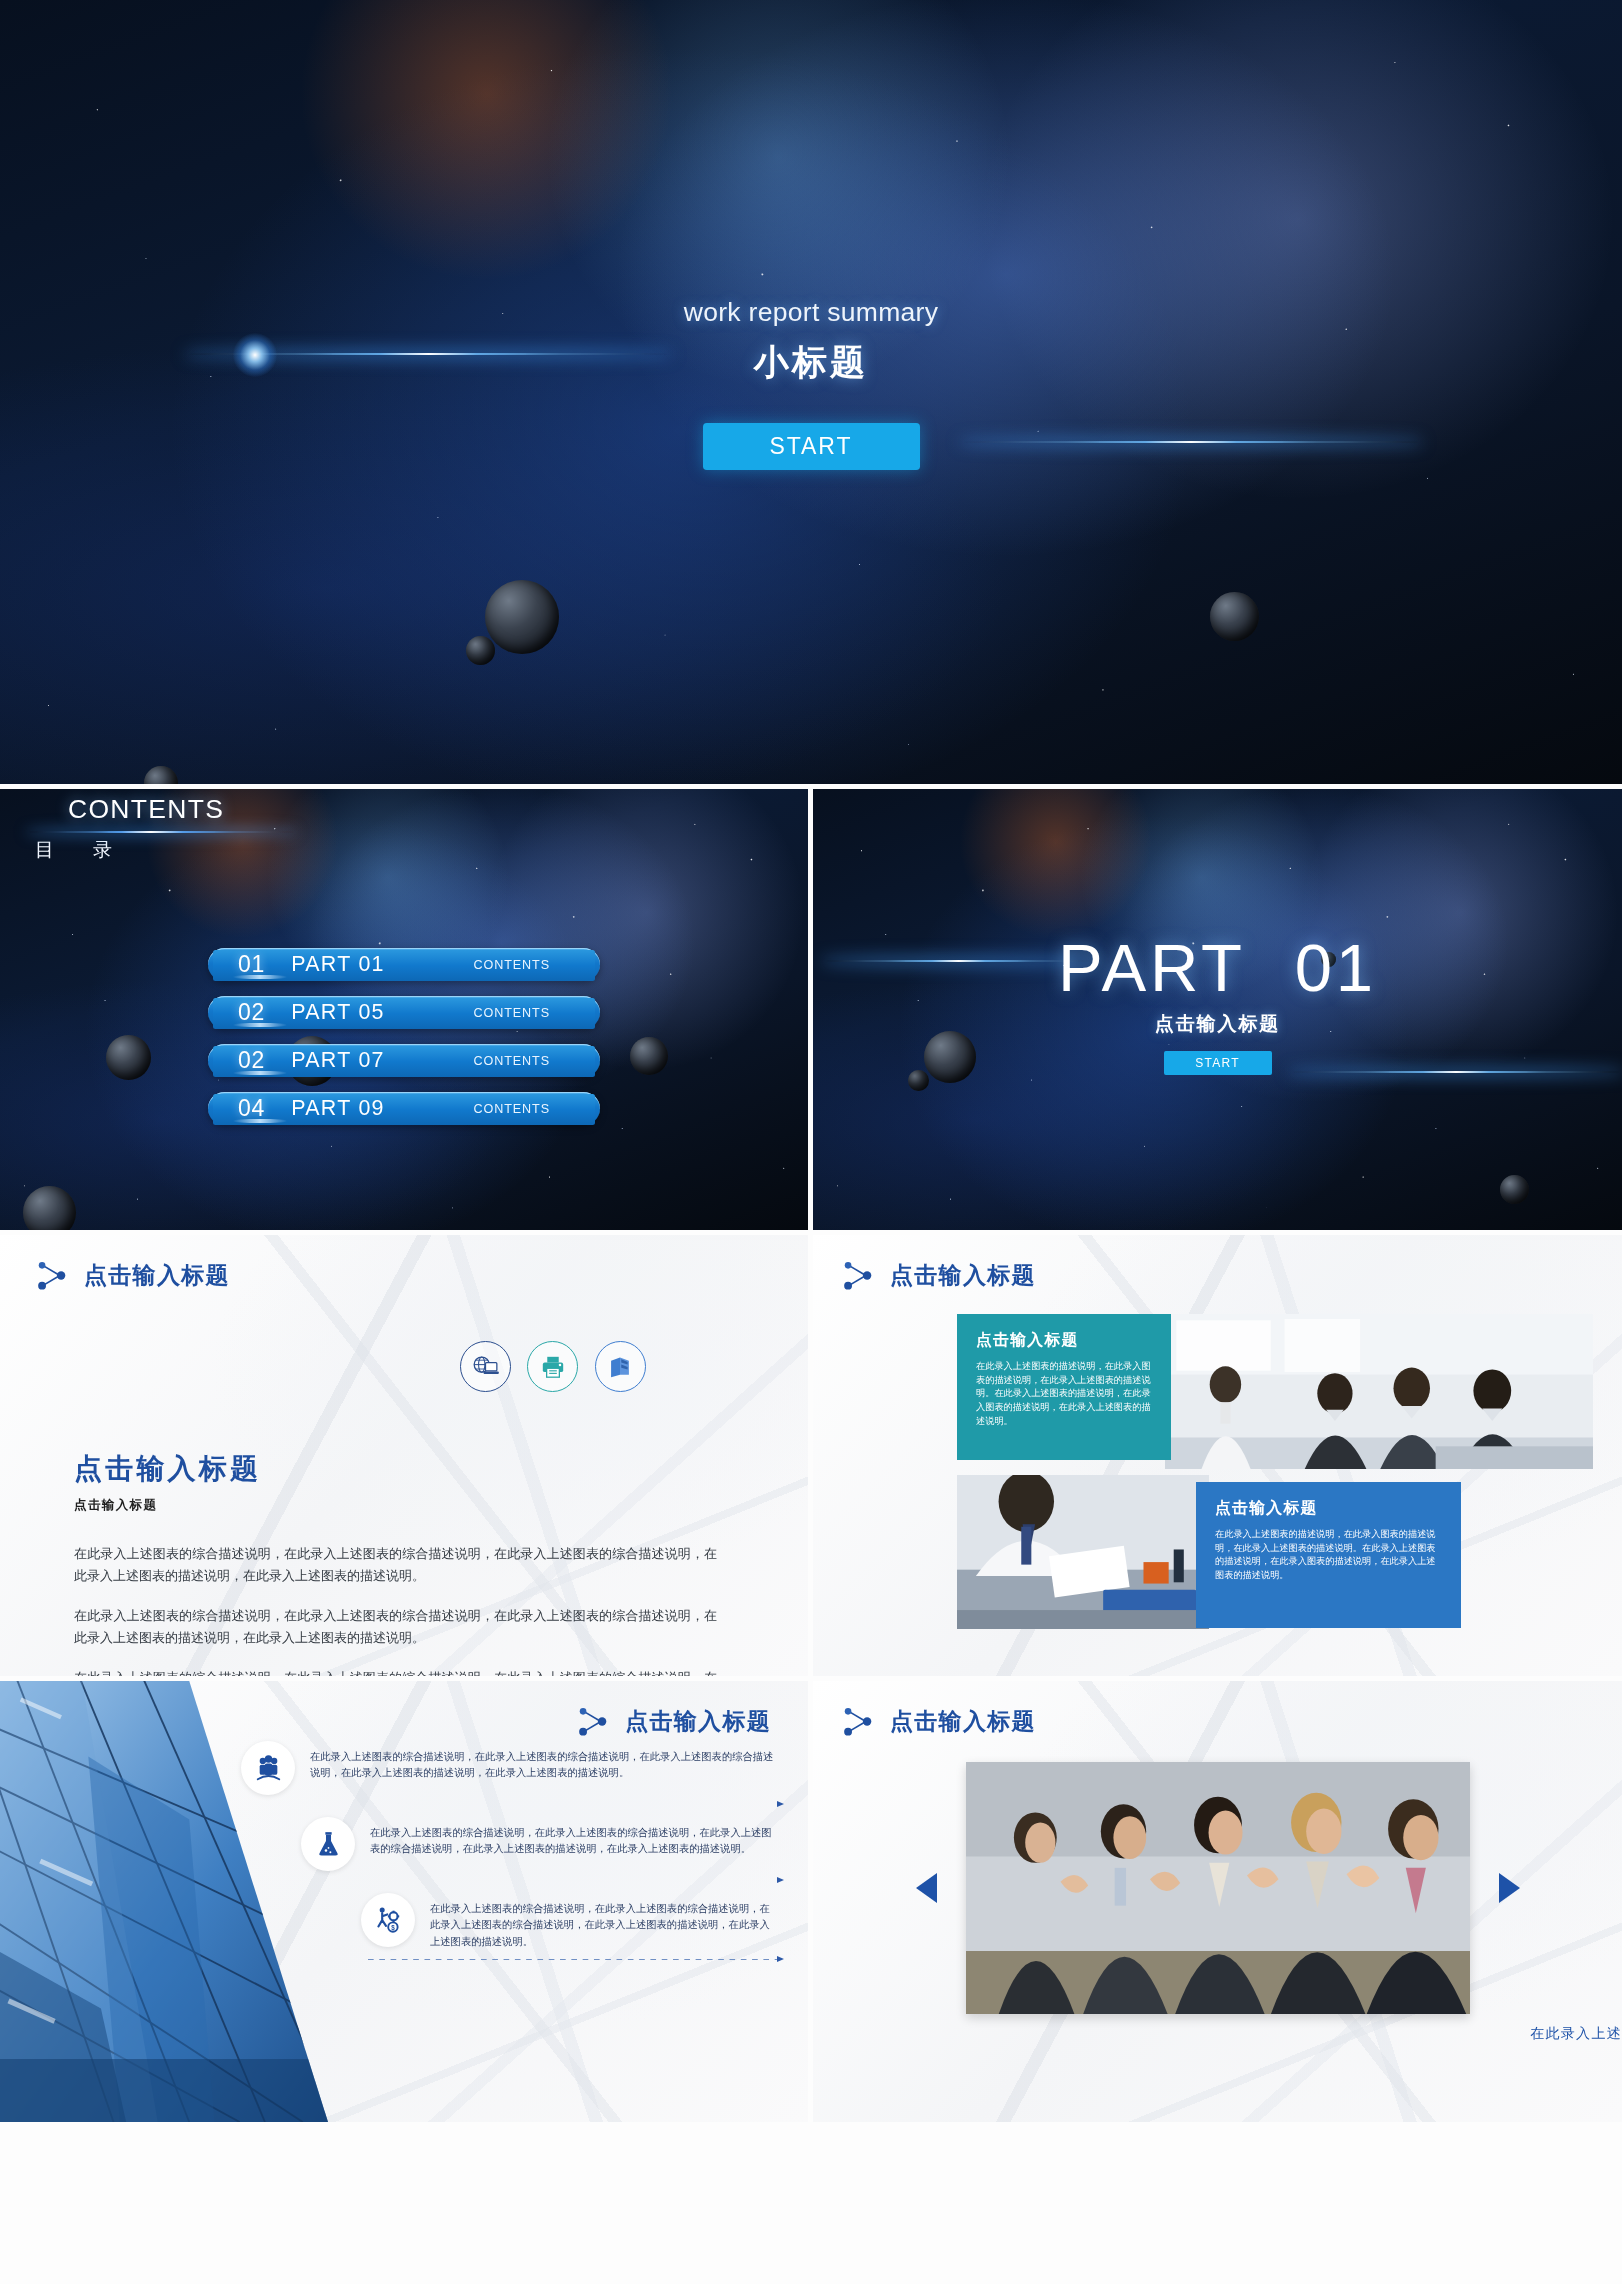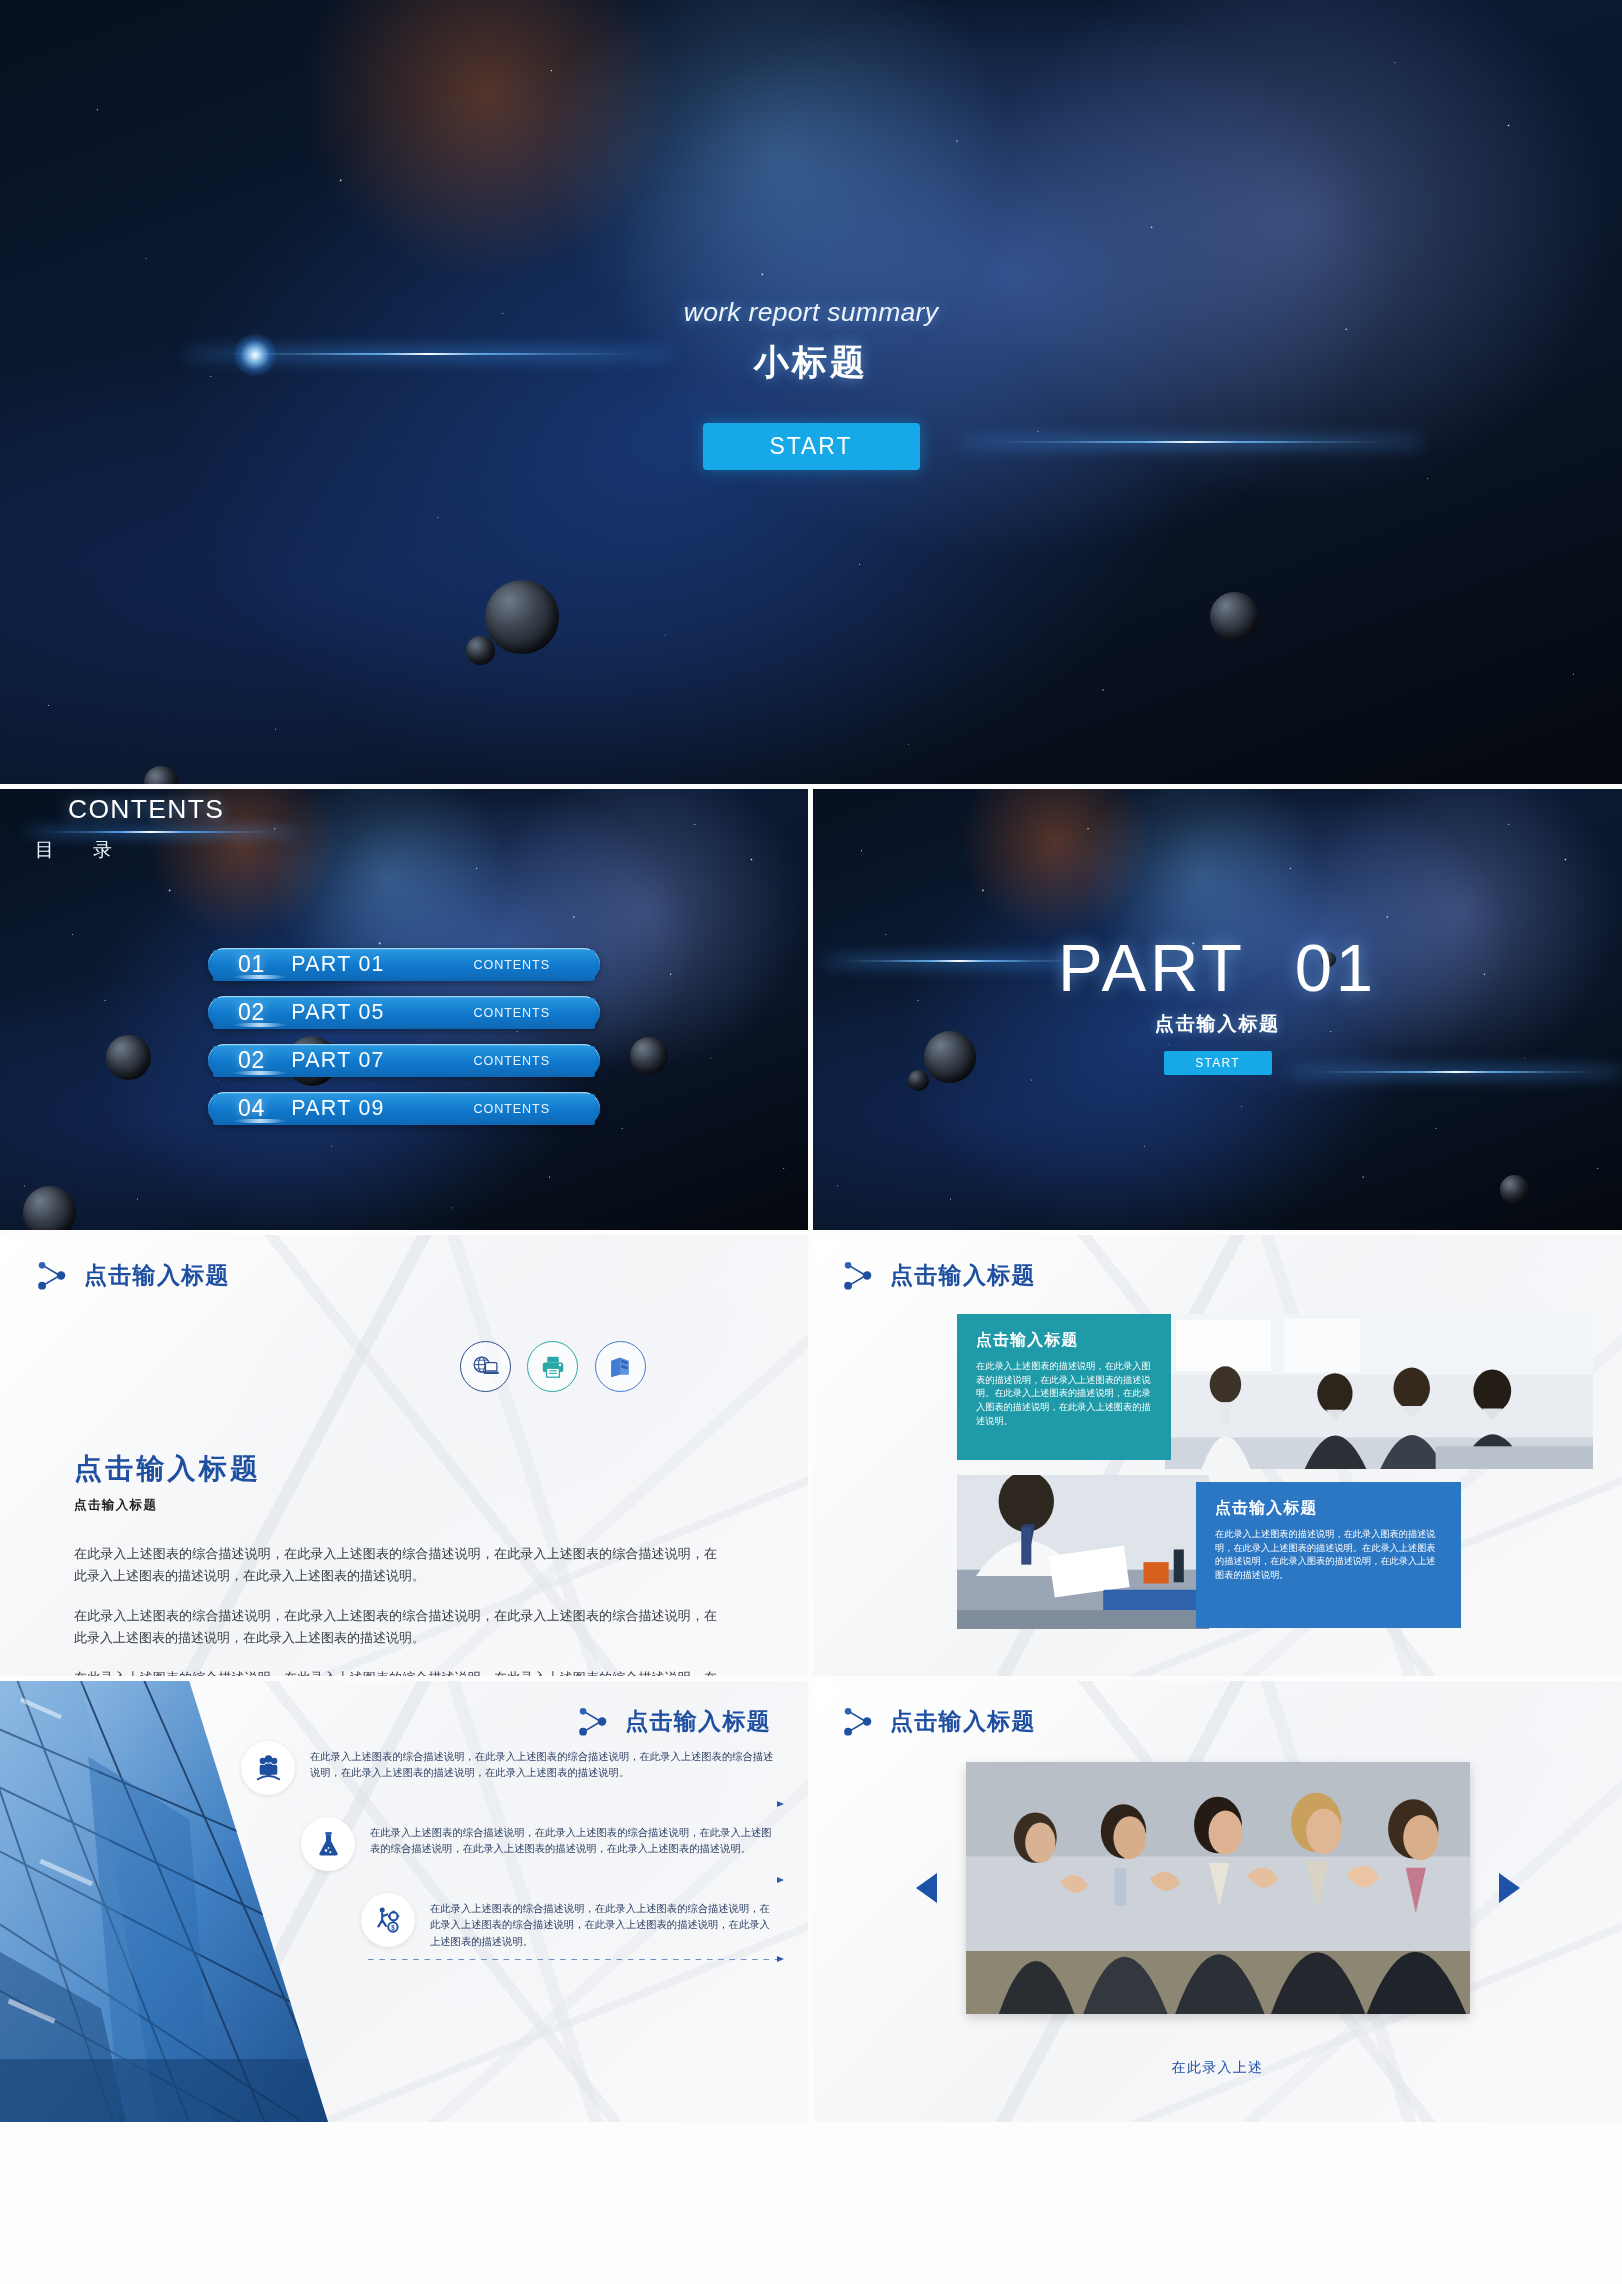--- a/index.html
+++ b/index.html
@@ -52,21 +52,21 @@
   .flare{position:absolute;height:1.9px;border-radius:50%;
     background:linear-gradient(90deg,rgba(60,150,255,0) 0%,rgba(110,190,255,.85) 40%,#ffffff 50%,rgba(110,190,255,.85) 60%,rgba(60,150,255,0) 100%);
     box-shadow:0 0 16.4px 3.2px rgba(70,160,255,.55);}
   .flare-core{position:absolute;width:44px;height:44px;border-radius:50%;
     background:radial-gradient(circle,#ffffff 0%,rgba(150,210,255,.85) 22%,rgba(60,150,255,.35) 48%,rgba(40,110,220,0) 72%);}
 
   
   .s1{width:1622px;height:784px;}
   .s1 .inner{position:absolute;inset:0;display:flex;flex-direction:column;align-items:center;}
   .s1 .eyebrow{margin-top:297px;font-size:26.5px;letter-spacing:0.3px;color:#eef4fb;
-    text-shadow:0 0 11.3px rgba(110,180,255,.65);font-weight:400;font-style:italic;}
+    text-shadow:0 0 11.3px rgba(110,180,255,.65);font-weight:400;}
   .s1 .main-title{margin-top:5px;font-size:93px;font-weight:700;color:#fff;letter-spacing:8.8px;
     text-shadow:0 0 21.4px rgba(120,190,255,.75),0 0 50px rgba(60,140,255,.45);line-height:1.08;}
   .s1 .sub-title{margin-top:11.3px;font-size:35px;font-weight:700;color:#fff;letter-spacing:3.2px;
     text-shadow:0 0 14px rgba(120,190,255,.6);}
   .s1 .start-btn{margin-top:37px;width:217px;height:47px;border-radius:3.8px;background:#17a8e8;
     color:#fff;font-size:23px;letter-spacing:1.9px;display:flex;align-items:center;justify-content:center;
     border:none;cursor:pointer;font-family:inherit;box-shadow:0 0 16.4px rgba(23,168,232,.45);}
 
   
   .s2{width:808px;height:441px;}
@@ -167,21 +167,21 @@
   .d3{margin-left:127px;}
 
   
   .s7{width:809px;height:441px;}
   .s7 .hdr{left:30px;top:24px;}
   .s7 .stage{position:absolute;left:0;right:0;top:81px;display:flex;align-items:center;justify-content:center;gap:29px;}
   .arrow{width:0;height:0;cursor:pointer;}
   .arrow.left{border-right:21.4px solid #1e52a8;border-top:15.8px solid transparent;border-bottom:15.8px solid transparent;}
   .arrow.right{border-left:21.4px solid #1e52a8;border-top:15.8px solid transparent;border-bottom:15.8px solid transparent;}
   .s7 .shot{width:504px;height:252px;overflow:hidden;box-shadow:0 3.8px 10px rgba(0,0,0,.16);background:#b9bfc7;}
-  .s7 .cap{position:absolute;left:0;right:0;top:378px;text-align:center;font-size:14px;color:#1e52a8;letter-spacing:1.3px;}
+  .s7 .cap{position:absolute;left:0;right:0;top:344px;text-align:right;font-size:14px;color:#1e52a8;letter-spacing:1.3px;}
 </style>
 </head>
 <body>
 
 <div class="deck">
 
   <section class="space s1">
     <div class="neb"></div>
     <div class="stars"></div>
     <div class="planet" style="left:485px;top:580px;width:74px;height:74px;"></div>

